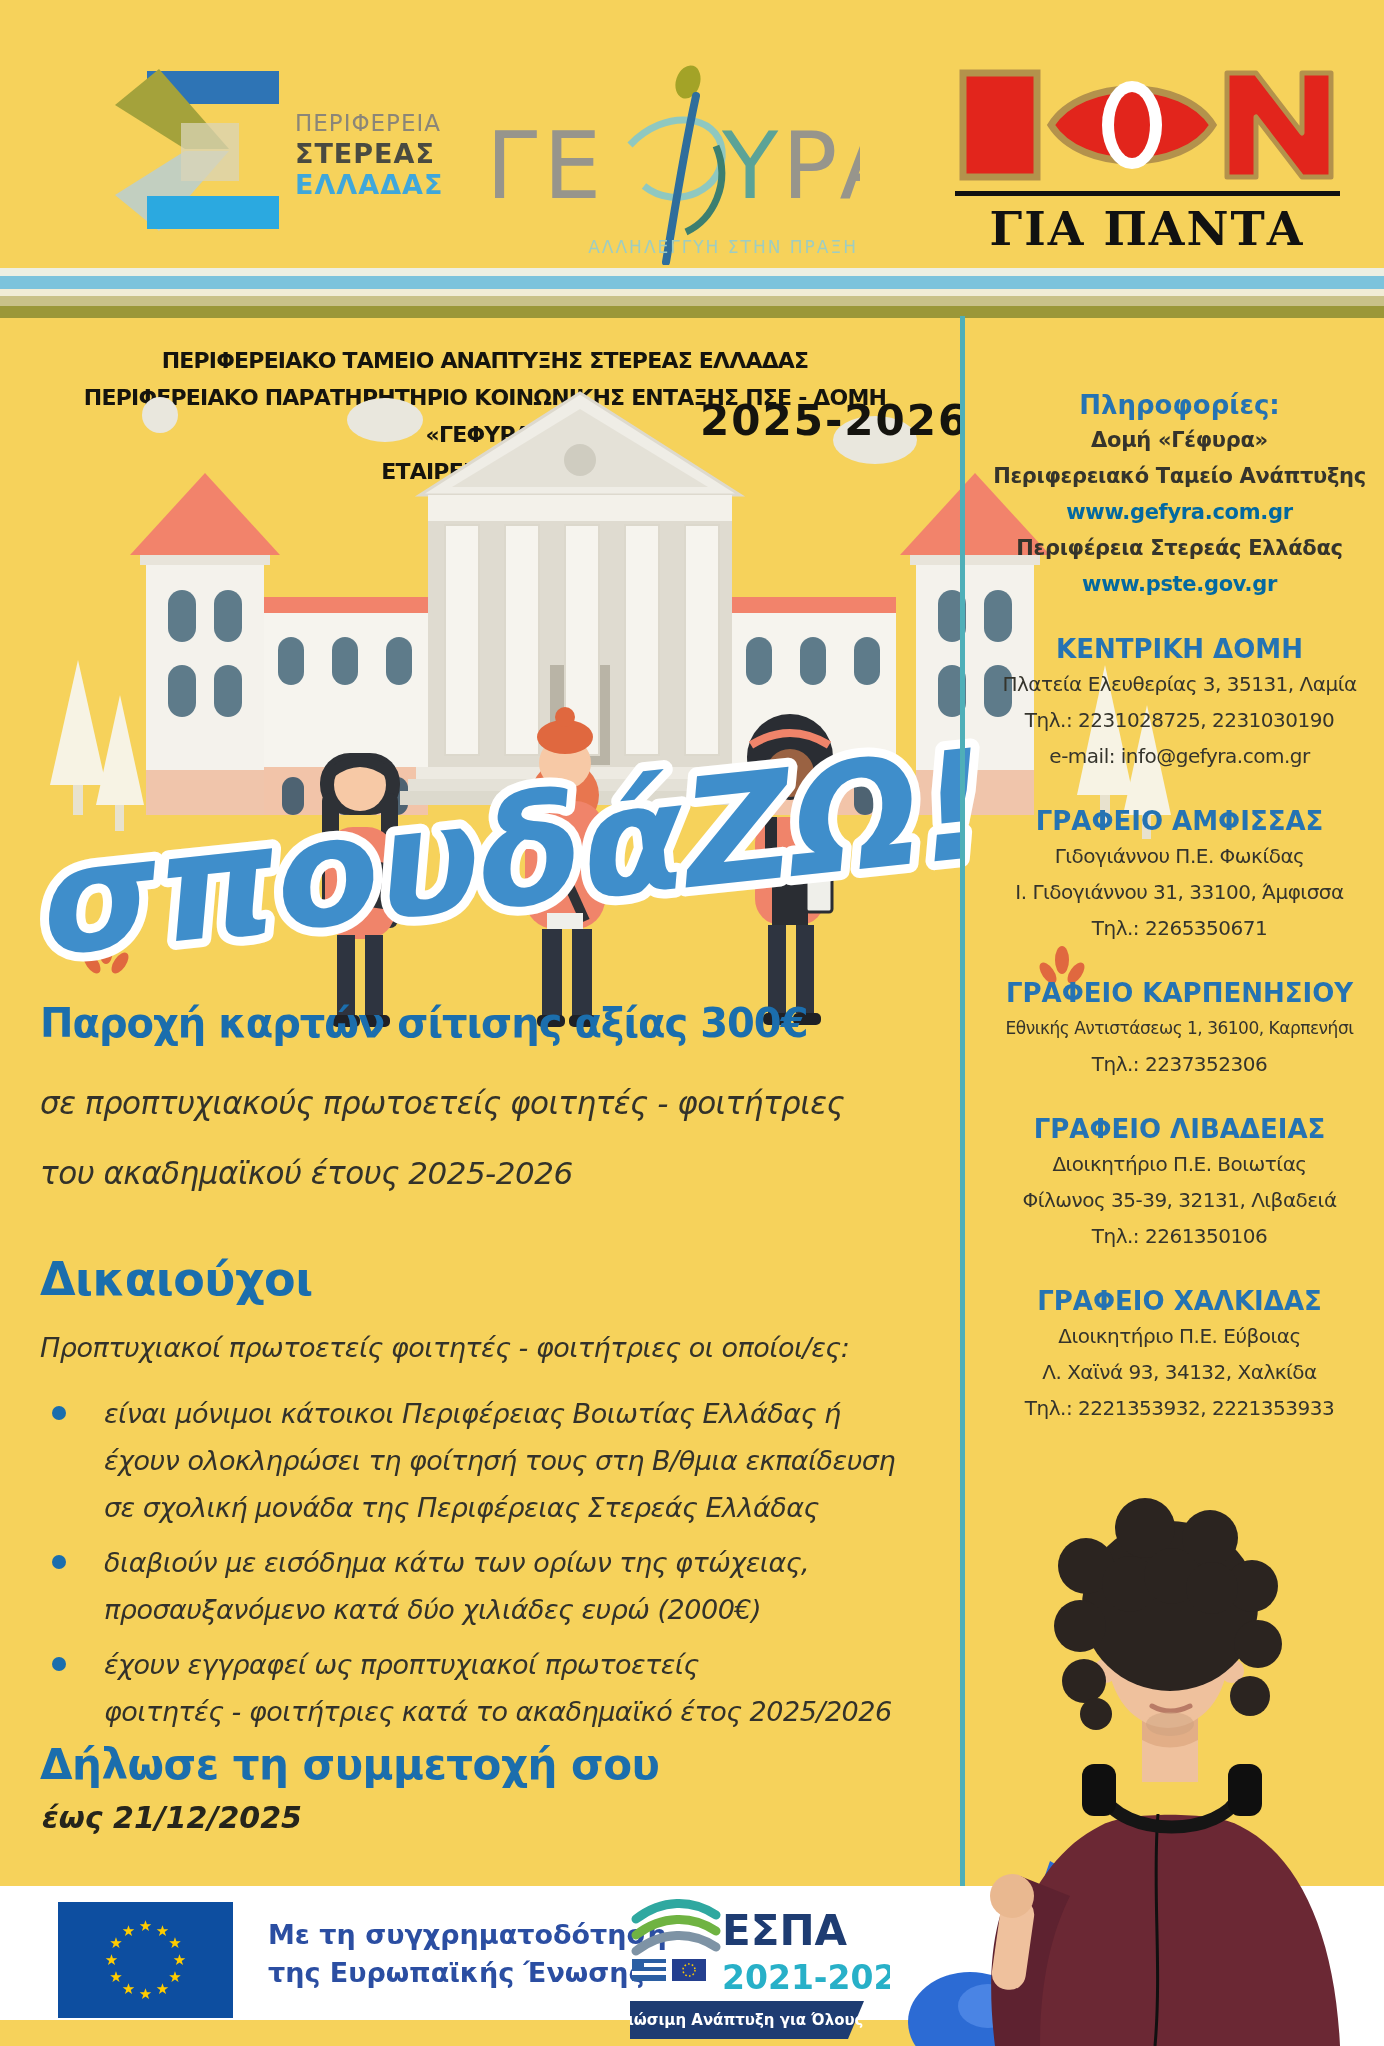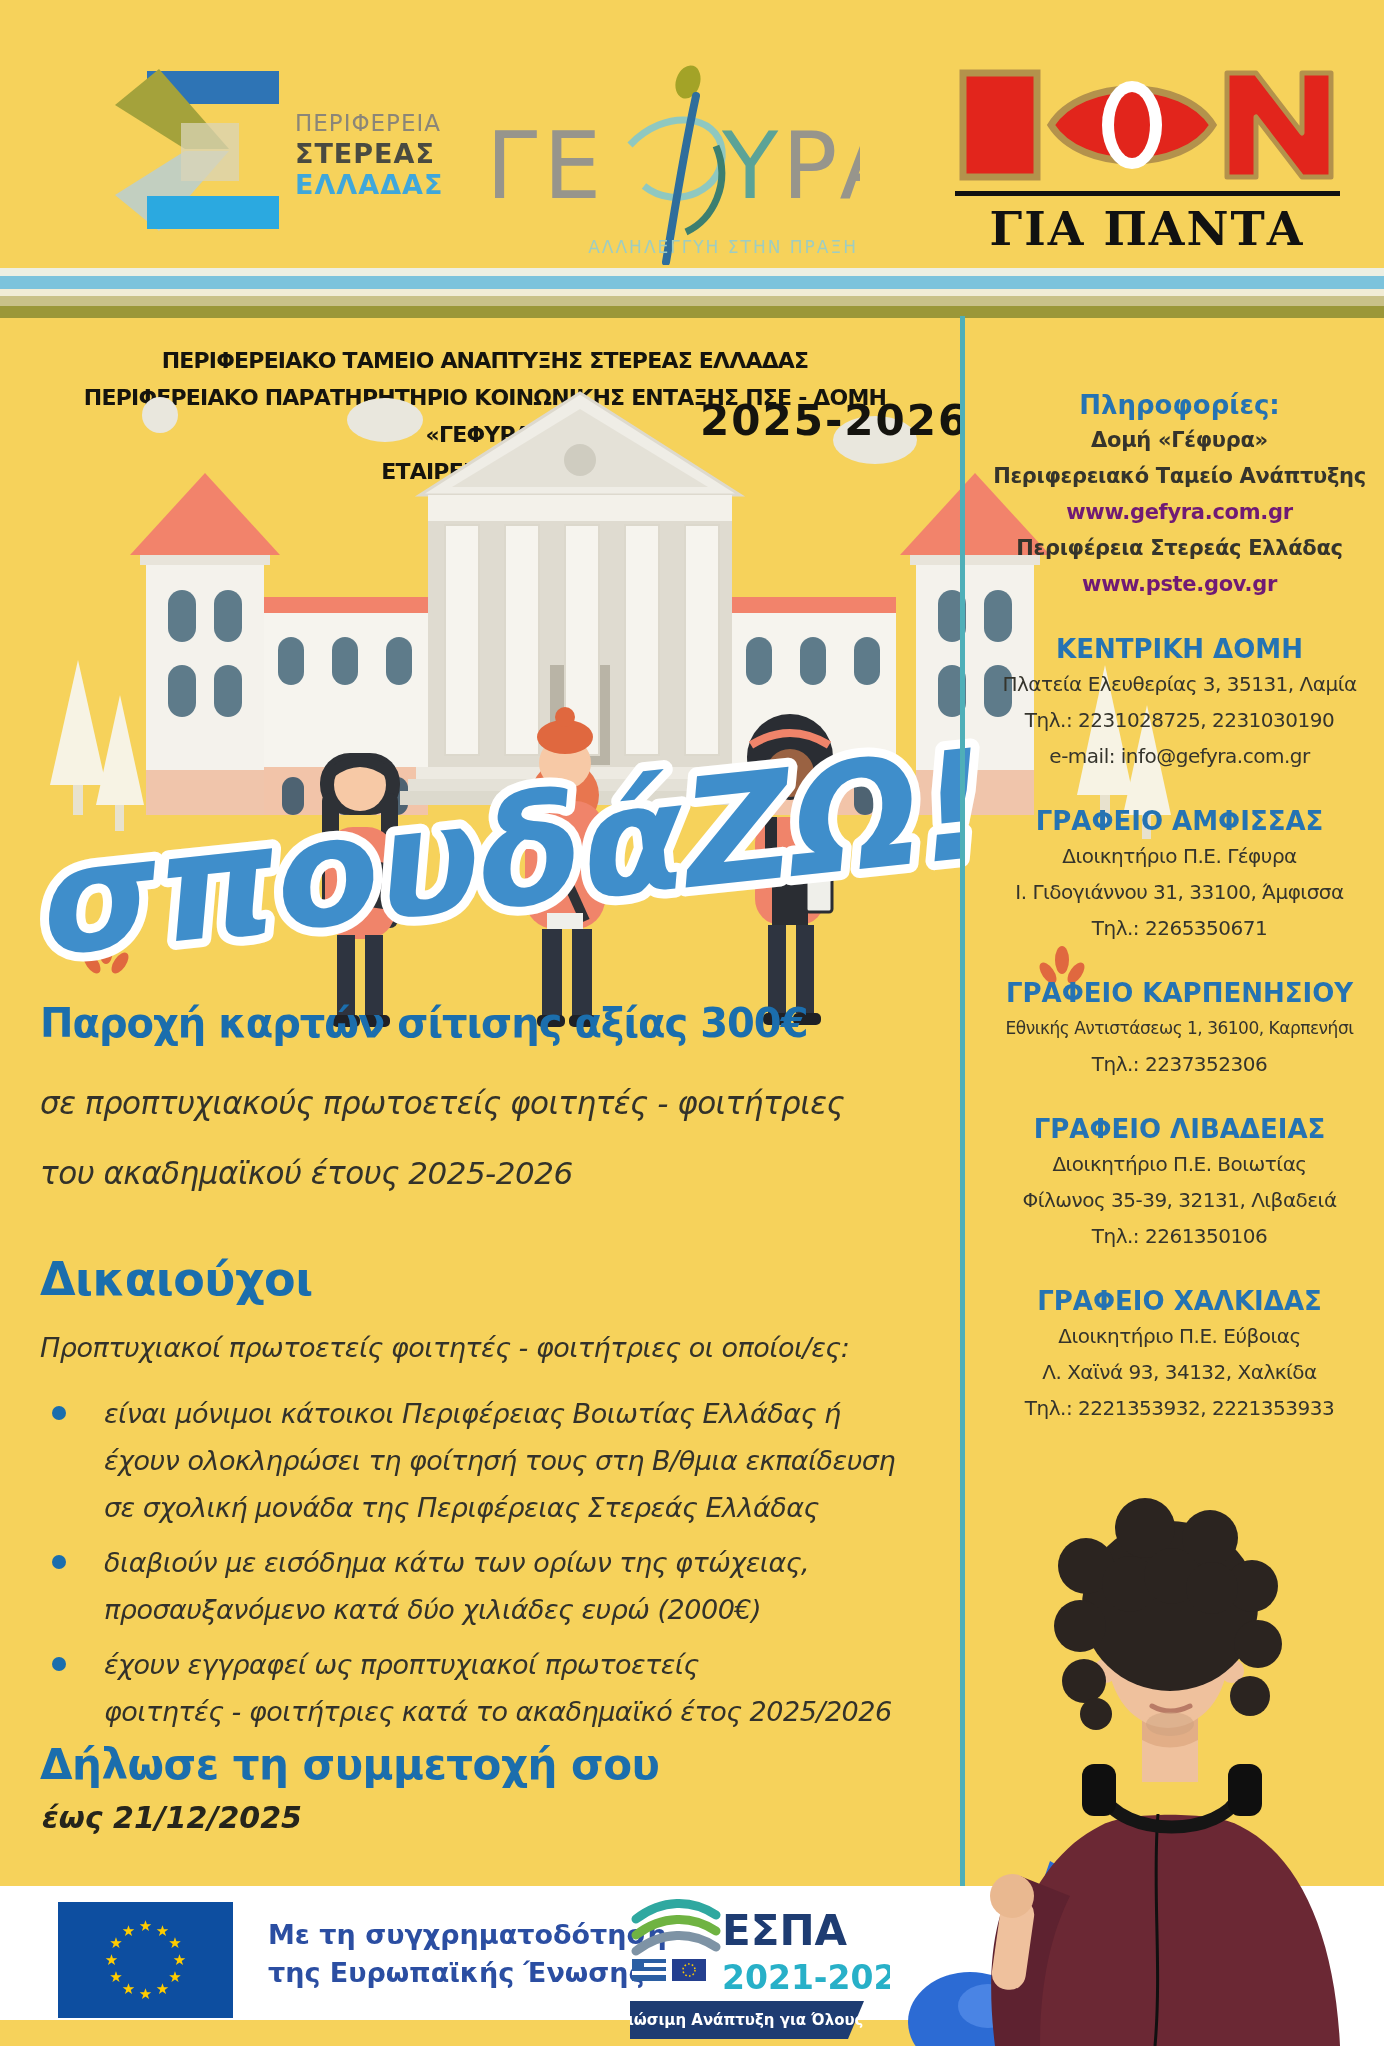--- a/index.html
+++ b/index.html
@@ -34,21 +34,21 @@
   .bullet .dot{position:absolute;left:12px;top:16px;width:14px;height:14px;border-radius:50%;background:#1B6EAD;}
   .bullet .bl{font-size:27px;font-style:oblique;letter-spacing:-0.5px;line-height:47px;}
   .cta-h{left:40px;top:1740px;font-size:42px;font-weight:bold;letter-spacing:-0.5px;}
   .cta-d{left:42px;top:1800px;font-size:30px;font-weight:bold;font-style:oblique;color:#26251C;}
 
   
   .vline{left:960px;top:316px;width:5px;height:1570px;background:#4FAFB8;}
   .sidebar{left:975px;top:388px;width:409px;text-align:center;}
   .sb-title{font-size:26px;font-weight:bold;color:#2573B3;line-height:34px;}
   .sb-line{font-size:21px;line-height:36px;letter-spacing:-0.3px;color:#35342C;font-weight:bold;}
-  .sb-line.link{color:#701a75;}
+  .sb-line.link{color:#0369a1;}
   .office{margin-top:30px;}
   .office .sb-line{font-size:20px;letter-spacing:-0.5px;font-weight:normal;}
   .office .sb-line.sm{font-size:17px;}
 
   
   .footer-band{left:0;top:1886px;width:1384px;height:160px;background:#FFFFFF;}
   .bottom-strip{left:0;top:2020px;width:1020px;height:26px;background:#F6D25B;}
   .fund-text{left:268px;top:1916px;font-size:27px;font-weight:bold;color:#2B4EA2;line-height:38px;}
 
   svg text{font-family:"DejaVu Sans",sans-serif;}
@@ -281,21 +281,21 @@
     <div class="sb-line link">www.pste.gov.gr</div>
 
     <div class="office">
       <div class="sb-title">ΚΕΝΤΡΙΚΗ ΔΟΜΗ</div>
       <div class="sb-line">Πλατεία Ελευθερίας 3, 35131, Λαμία</div>
       <div class="sb-line">Τηλ.: 2231028725, 2231030190</div>
       <div class="sb-line">e-mail: info@gefyra.com.gr</div>
     </div>
     <div class="office">
       <div class="sb-title">ΓΡΑΦΕΙΟ ΑΜΦΙΣΣΑΣ</div>
-      <div class="sb-line">Διοικητήριο Π.Ε. Γέφυρα</div>
+      <div class="sb-line">Γιδογιάννου Π.Ε. Φωκίδας</div>
       <div class="sb-line">Ι. Γιδογιάννου 31, 33100, Άμφισσα</div>
       <div class="sb-line">Τηλ.: 2265350671</div>
     </div>
     <div class="office">
       <div class="sb-title">ΓΡΑΦΕΙΟ ΚΑΡΠΕΝΗΣΙΟΥ</div>
       <div class="sb-line sm">Εθνικής Αντιστάσεως 1, 36100, Καρπενήσι</div>
       <div class="sb-line">Τηλ.: 2237352306</div>
     </div>
     <div class="office">
       <div class="sb-title">ΓΡΑΦΕΙΟ ΛΙΒΑΔΕΙΑΣ</div>

